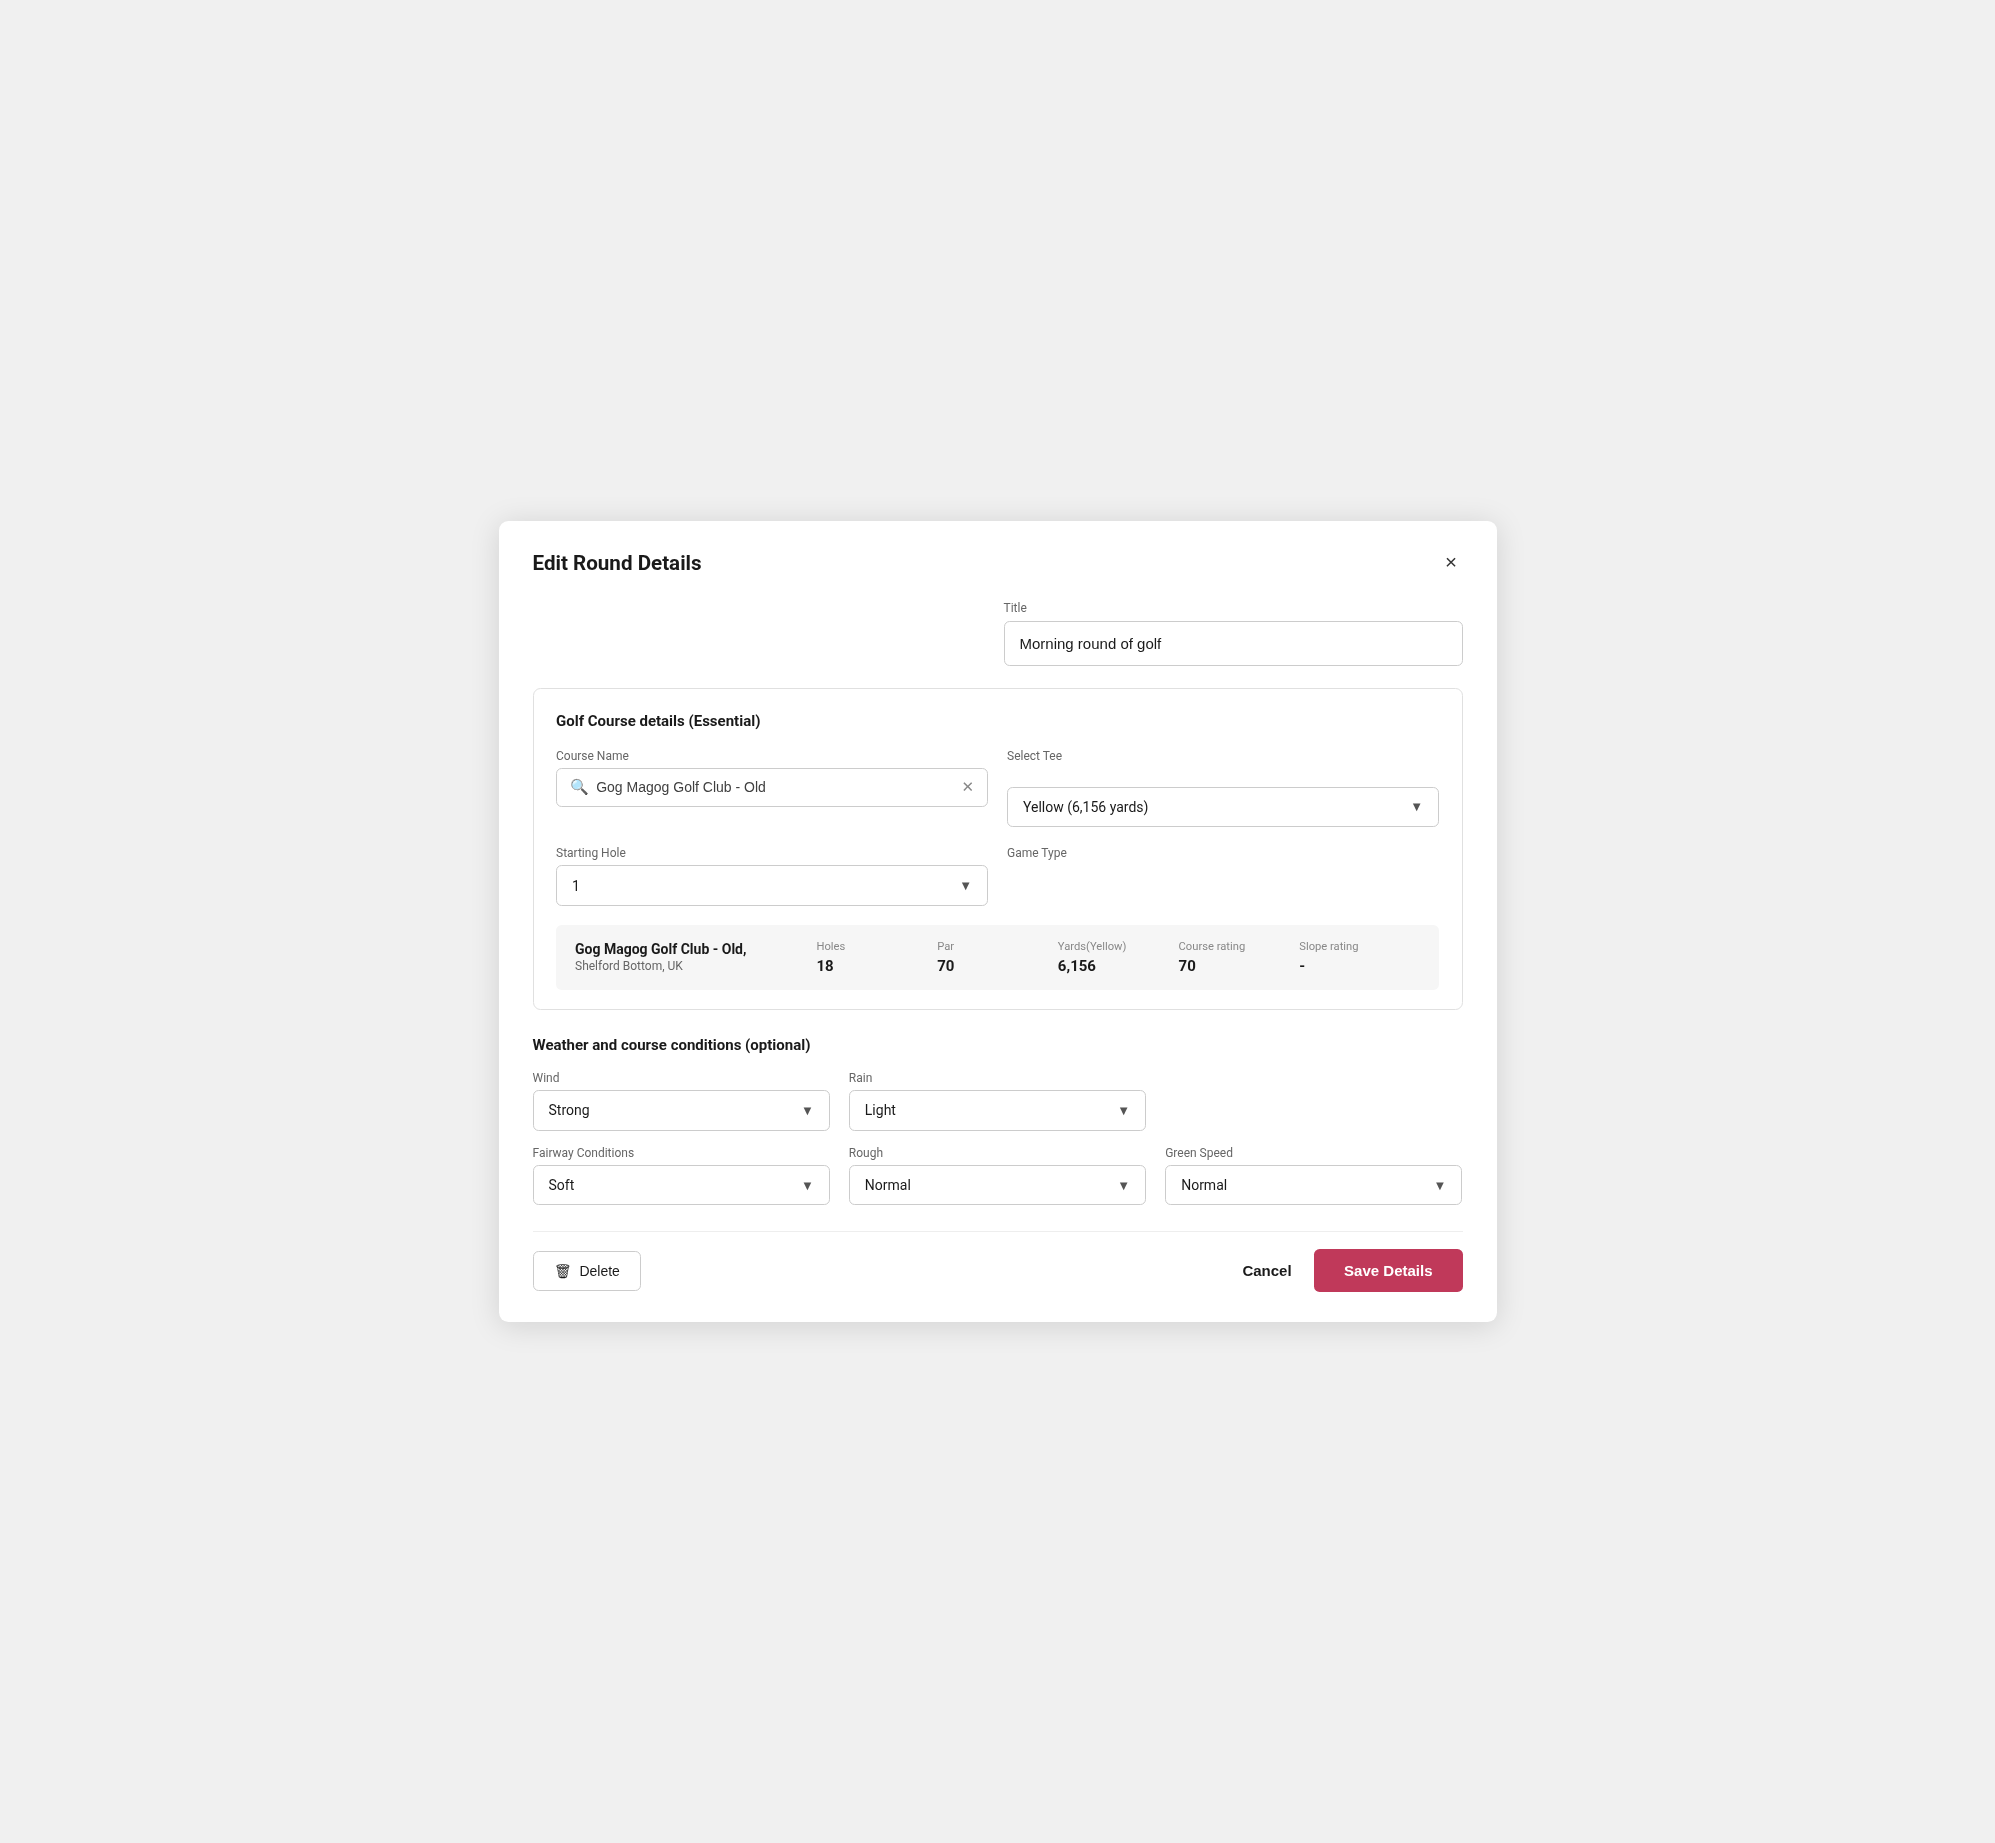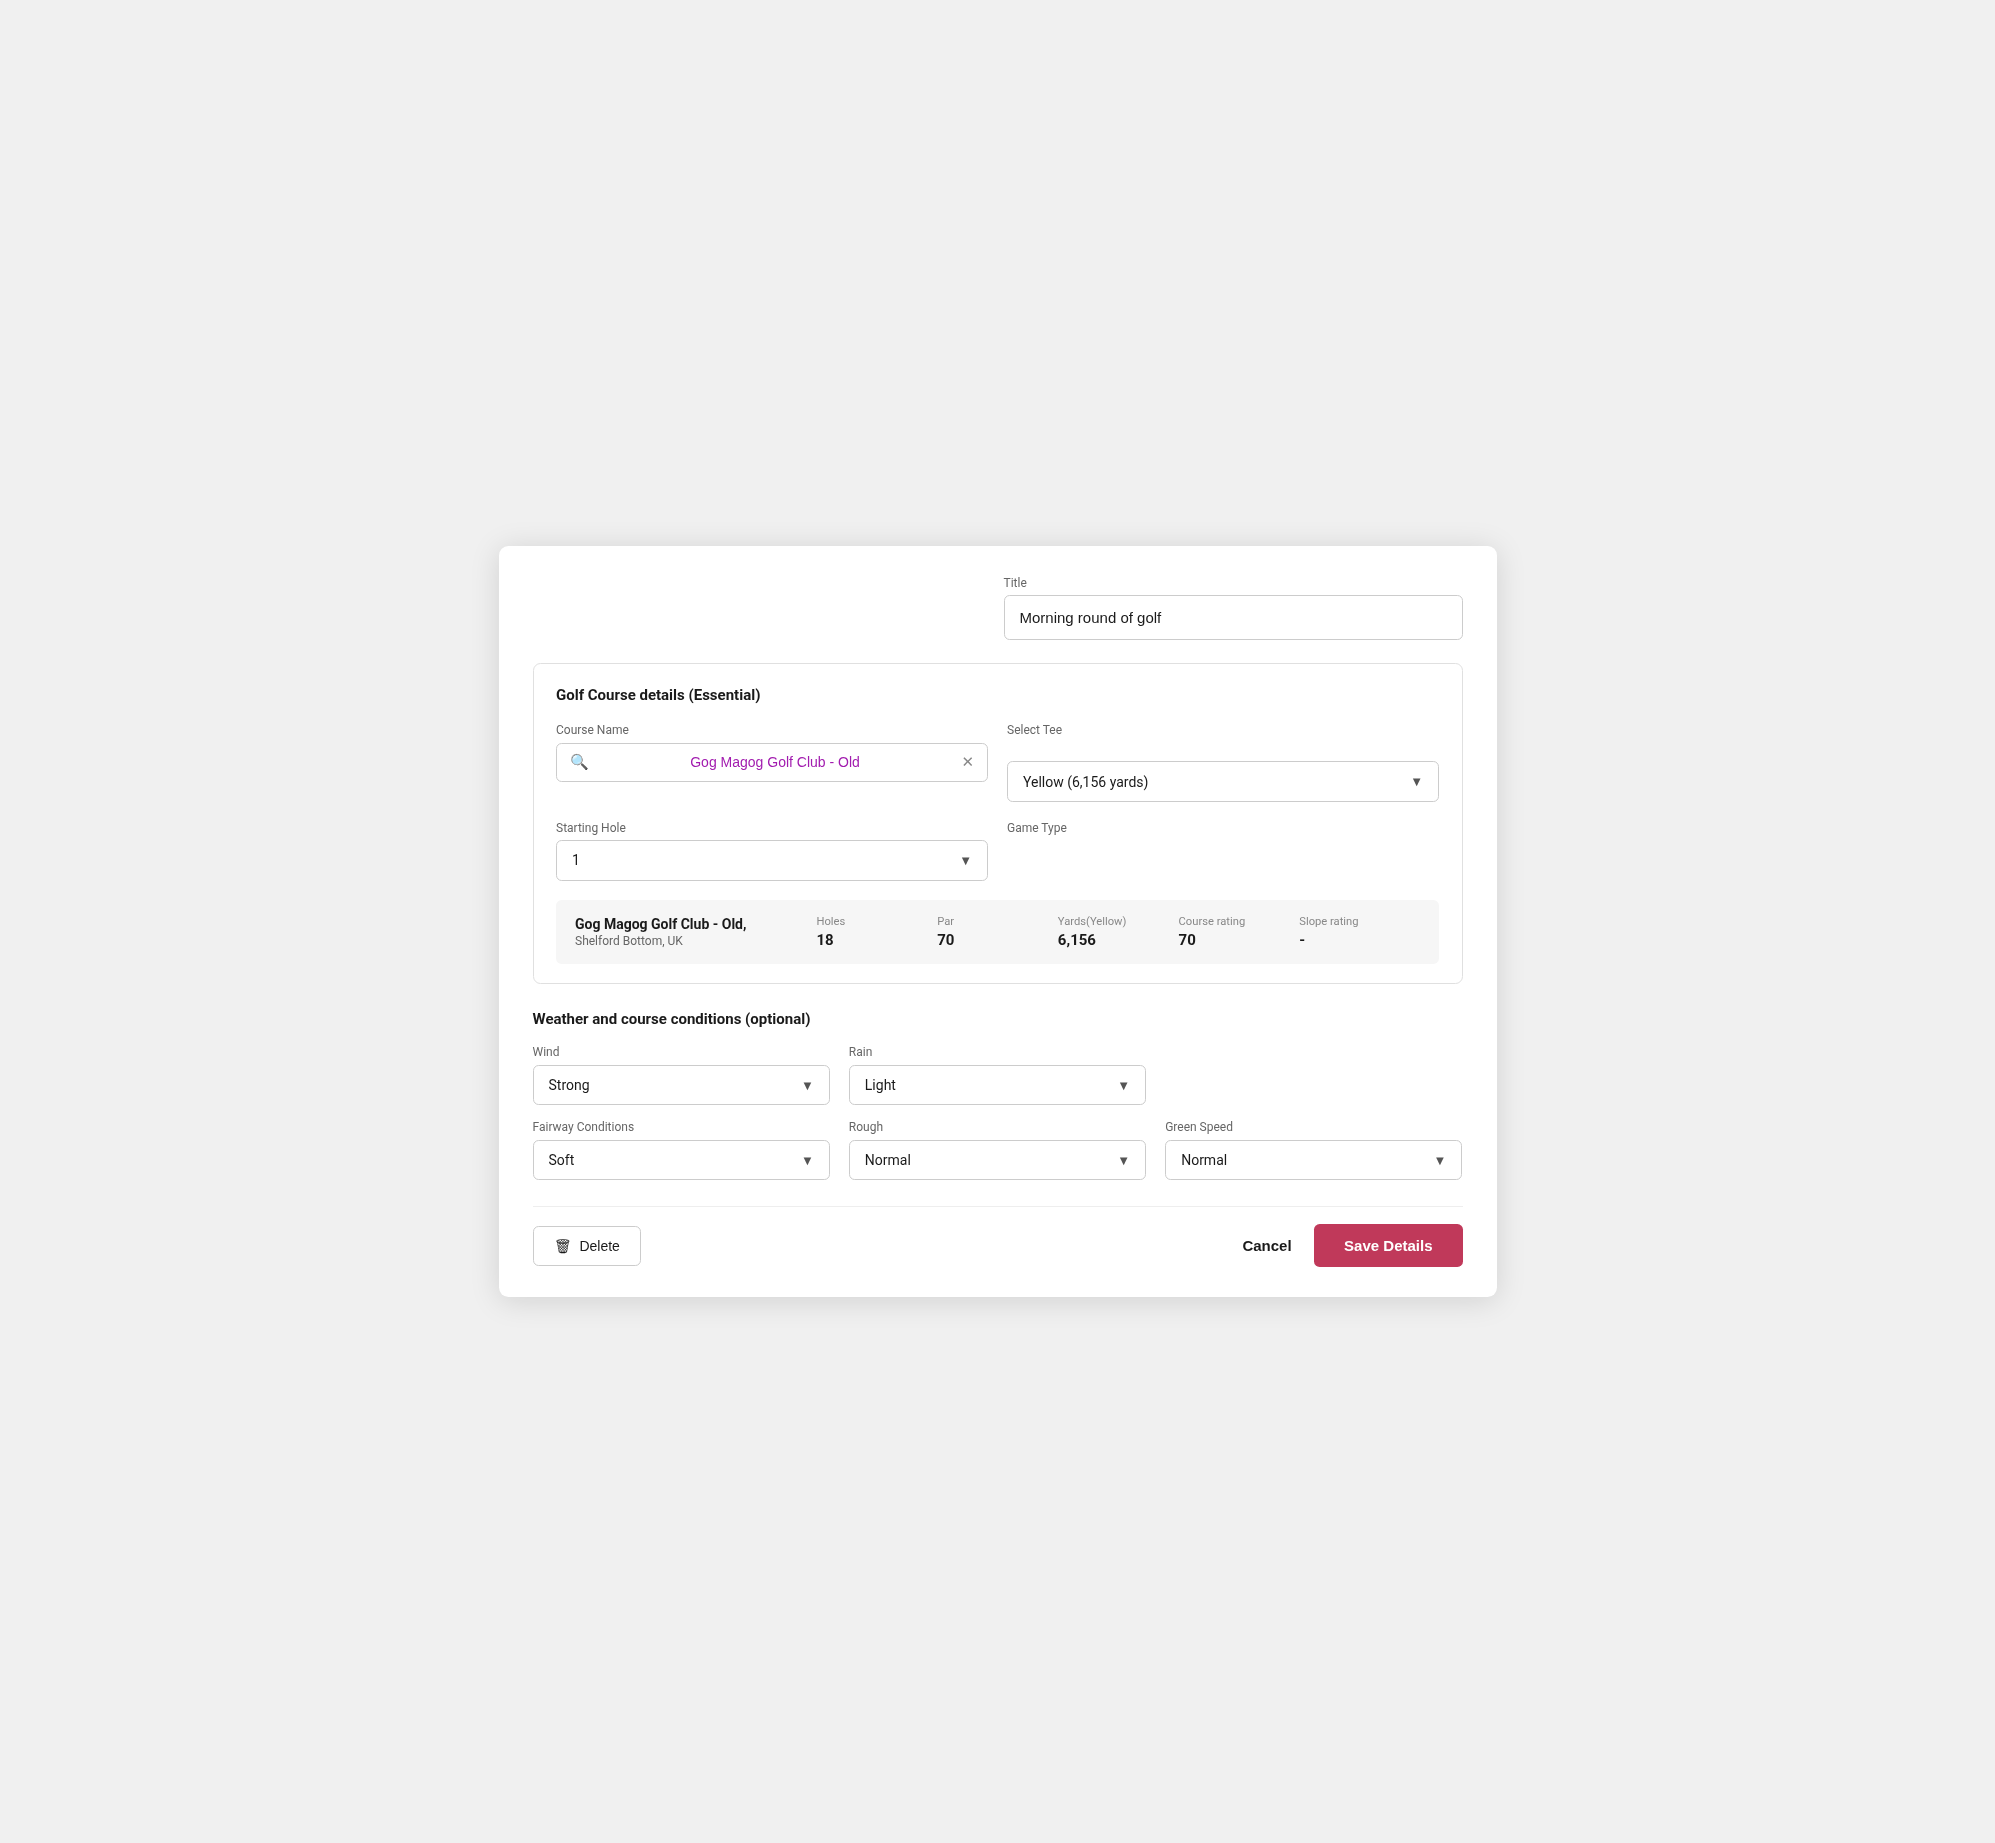--- a/index.html
+++ b/index.html
@@ -125,23 +125,22 @@
       border: 1.4px solid #ccc;
       border-radius: 5.6px;
       padding: 9.4px 13px;
       gap: 7.5px;
     }
     .search-icon { color: #bbb; font-size: 15px; }
     .search-input {
       border: none;
       outline: none;
       font-size: 14px;
-      color: #a21caf;
-      flex: 1;
-      text-align: center;
+      color: #404040;
+      flex: 1;
     }
     .clear-icon { color: #888; cursor: pointer; font-size: 15px; }
     .select-field {
       display: flex;
       align-items: center;
       border: 1.4px solid #ccc;
       border-radius: 5.6px;
       padding: 11.2px 15px;
       font-size: 14px;
       color: #1a1a1a;
@@ -280,20 +279,24 @@
       font-weight: 700;
       cursor: pointer;
     }
     .divider { width: 0.9px; height: 41px; background: #e0e0e0; margin: 0 1.9px; }
   </style>
 </head>
 <body>
 
 <div class="modal">
 
+  <div class="modal-header">
+    <span class="modal-title">Edit Round Details</span>
+    <button class="close-btn">×</button>
+  </div>
 
   <div class="top-row">
     <div class="field-group">
       <label class="field-label">Title</label>
       <input class="title-input" type="text" value="Morning round of golf" style="">
     </div>
   </div>
 
   <div class="section-box">
     <div class="section-title">Golf Course details (Essential)</div>

